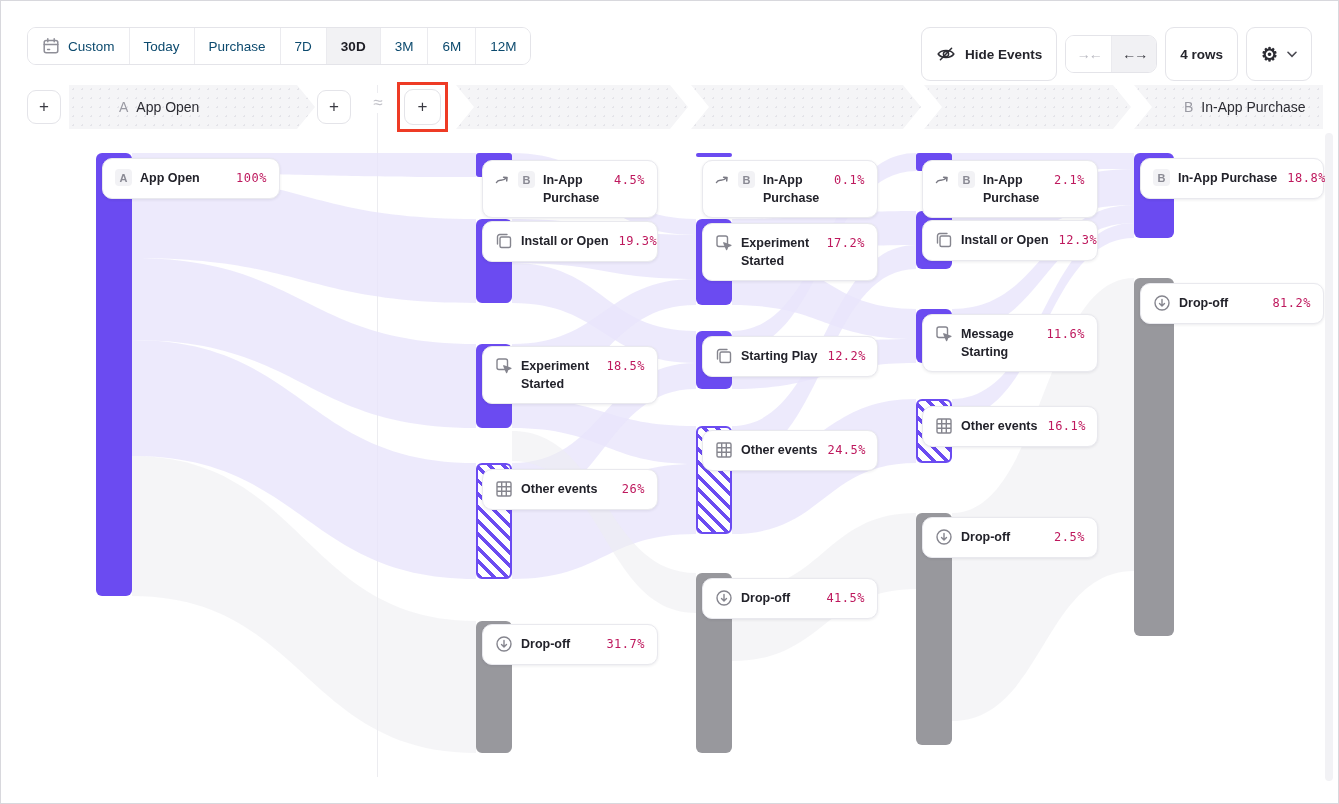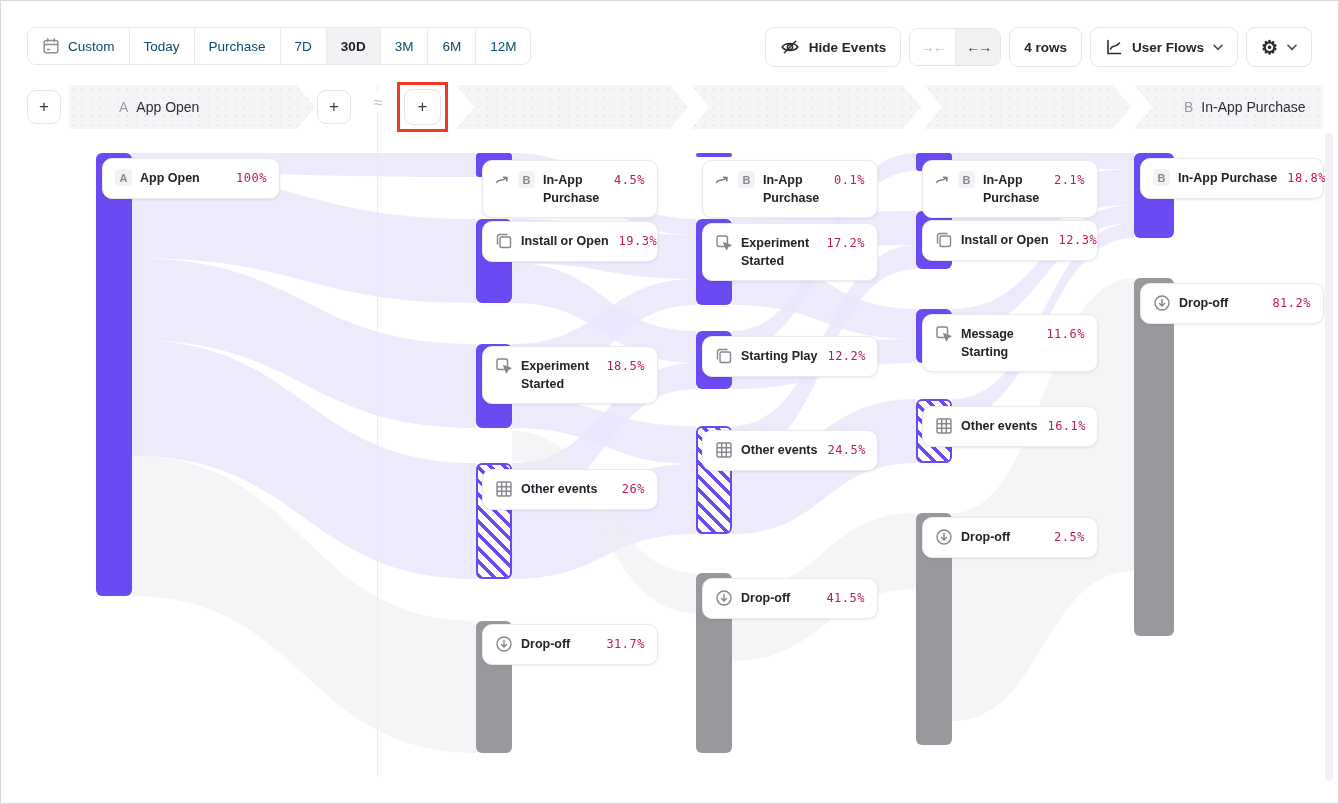--- a/index.html
+++ b/index.html
@@ -7,21 +7,21 @@
         box-sizing:border-box;overflow:hidden;font-family:"Liberation Sans",sans-serif;}
   
   .toolbar{position:absolute;left:0;top:0;width:100%;height:72px;}
   .date-seg{position:absolute;left:26px;top:26px;display:flex;border:1px solid #e4e4e9;
             border-radius:9px;background:#fff;overflow:hidden;}
   .seg-item{display:flex;align-items:center;gap:8px;height:36px;padding:0 14px;background:#fff;
             border:none;color:#0c4a6e;font-size:13.5px;font-family:inherit;cursor:pointer;}
   .seg-item + .seg-item{border-left:1px solid #ebebef;}
   .seg-item.selected{background:#f2f2f4;color:#1d1d24;font-weight:700;}
   .tb-right{position:absolute;right:26px;top:26px;display:flex;gap:8px;align-items:center;}
-  .tb-btn{display:flex;align-items:center;gap:9px;height:40px;padding:0 14px;background:#fff;
+  .tb-btn{display:flex;align-items:center;gap:9px;height:54px;padding:0 14px;background:#fff;
           border:1px solid #e4e4e9;border-radius:9px;color:#25252c;font-size:13.5px;font-weight:600;
           font-family:inherit;cursor:pointer;box-sizing:border-box;}
   .arrow-seg{display:flex;border:1px solid #e4e4e9;border-radius:9px;overflow:hidden;height:38px;box-sizing:border-box;}
   .arrow-cell{display:flex;align-items:center;justify-content:center;width:45px;border:none;background:#fff;
               font-size:14px;letter-spacing:-2px;cursor:pointer;color:#b8b8c0;font-family:inherit;}
   .arrow-cell.active{background:#f1f1f4;color:#33333a;border-left:1px solid #ebebef;}
   .gear-glyph{font-size:19px;line-height:1;color:#2c2c33;}
   
   .step-band{position:absolute;top:84px;height:44px;background-color:#f5f5f7;
              background-image:radial-gradient(circle,#e4e4e9 1px,transparent 1px);background-size:9px 9px;
@@ -116,34 +116,20 @@
           </button>
         <button class="arrow-cell active">
             <span>←→</span>
           </button>
       </div>
 
       <button class="tb-btn">
         <span>4 rows</span>
       </button>
 
-      <button class="tb-btn">
-        <span class="n-icon">
-          <svg width="18" height="18" viewBox="0 0 18 18" fill="none" stroke="#2c2c33" stroke-width="1.6" stroke-linecap="round">
-              <path d="M3 2.5v13h12.5"></path>
-              <path d="M5.5 11c2-5.2 4-0.2 9-6"></path>
-            </svg>
-        </span>
-        <span>User Flows</span>
-        <span class="n-icon">
-          <svg width="10" height="7" viewBox="0 0 10 7" fill="none" stroke="#4a4a52" stroke-width="1.6" stroke-linecap="round">
-              <path d="M1 1.3 5 5.3 9 1.3"></path>
-            </svg>
-        </span>
-      </button>
 
       <button class="tb-btn">
         <span class="gear-glyph">⚙</span>
         <span class="n-icon">
           <svg width="10" height="7" viewBox="0 0 10 7" fill="none" stroke="#4a4a52" stroke-width="1.6" stroke-linecap="round">
               <path d="M1 1.3 5 5.3 9 1.3"></path>
             </svg>
         </span>
       </button>
     </div>

